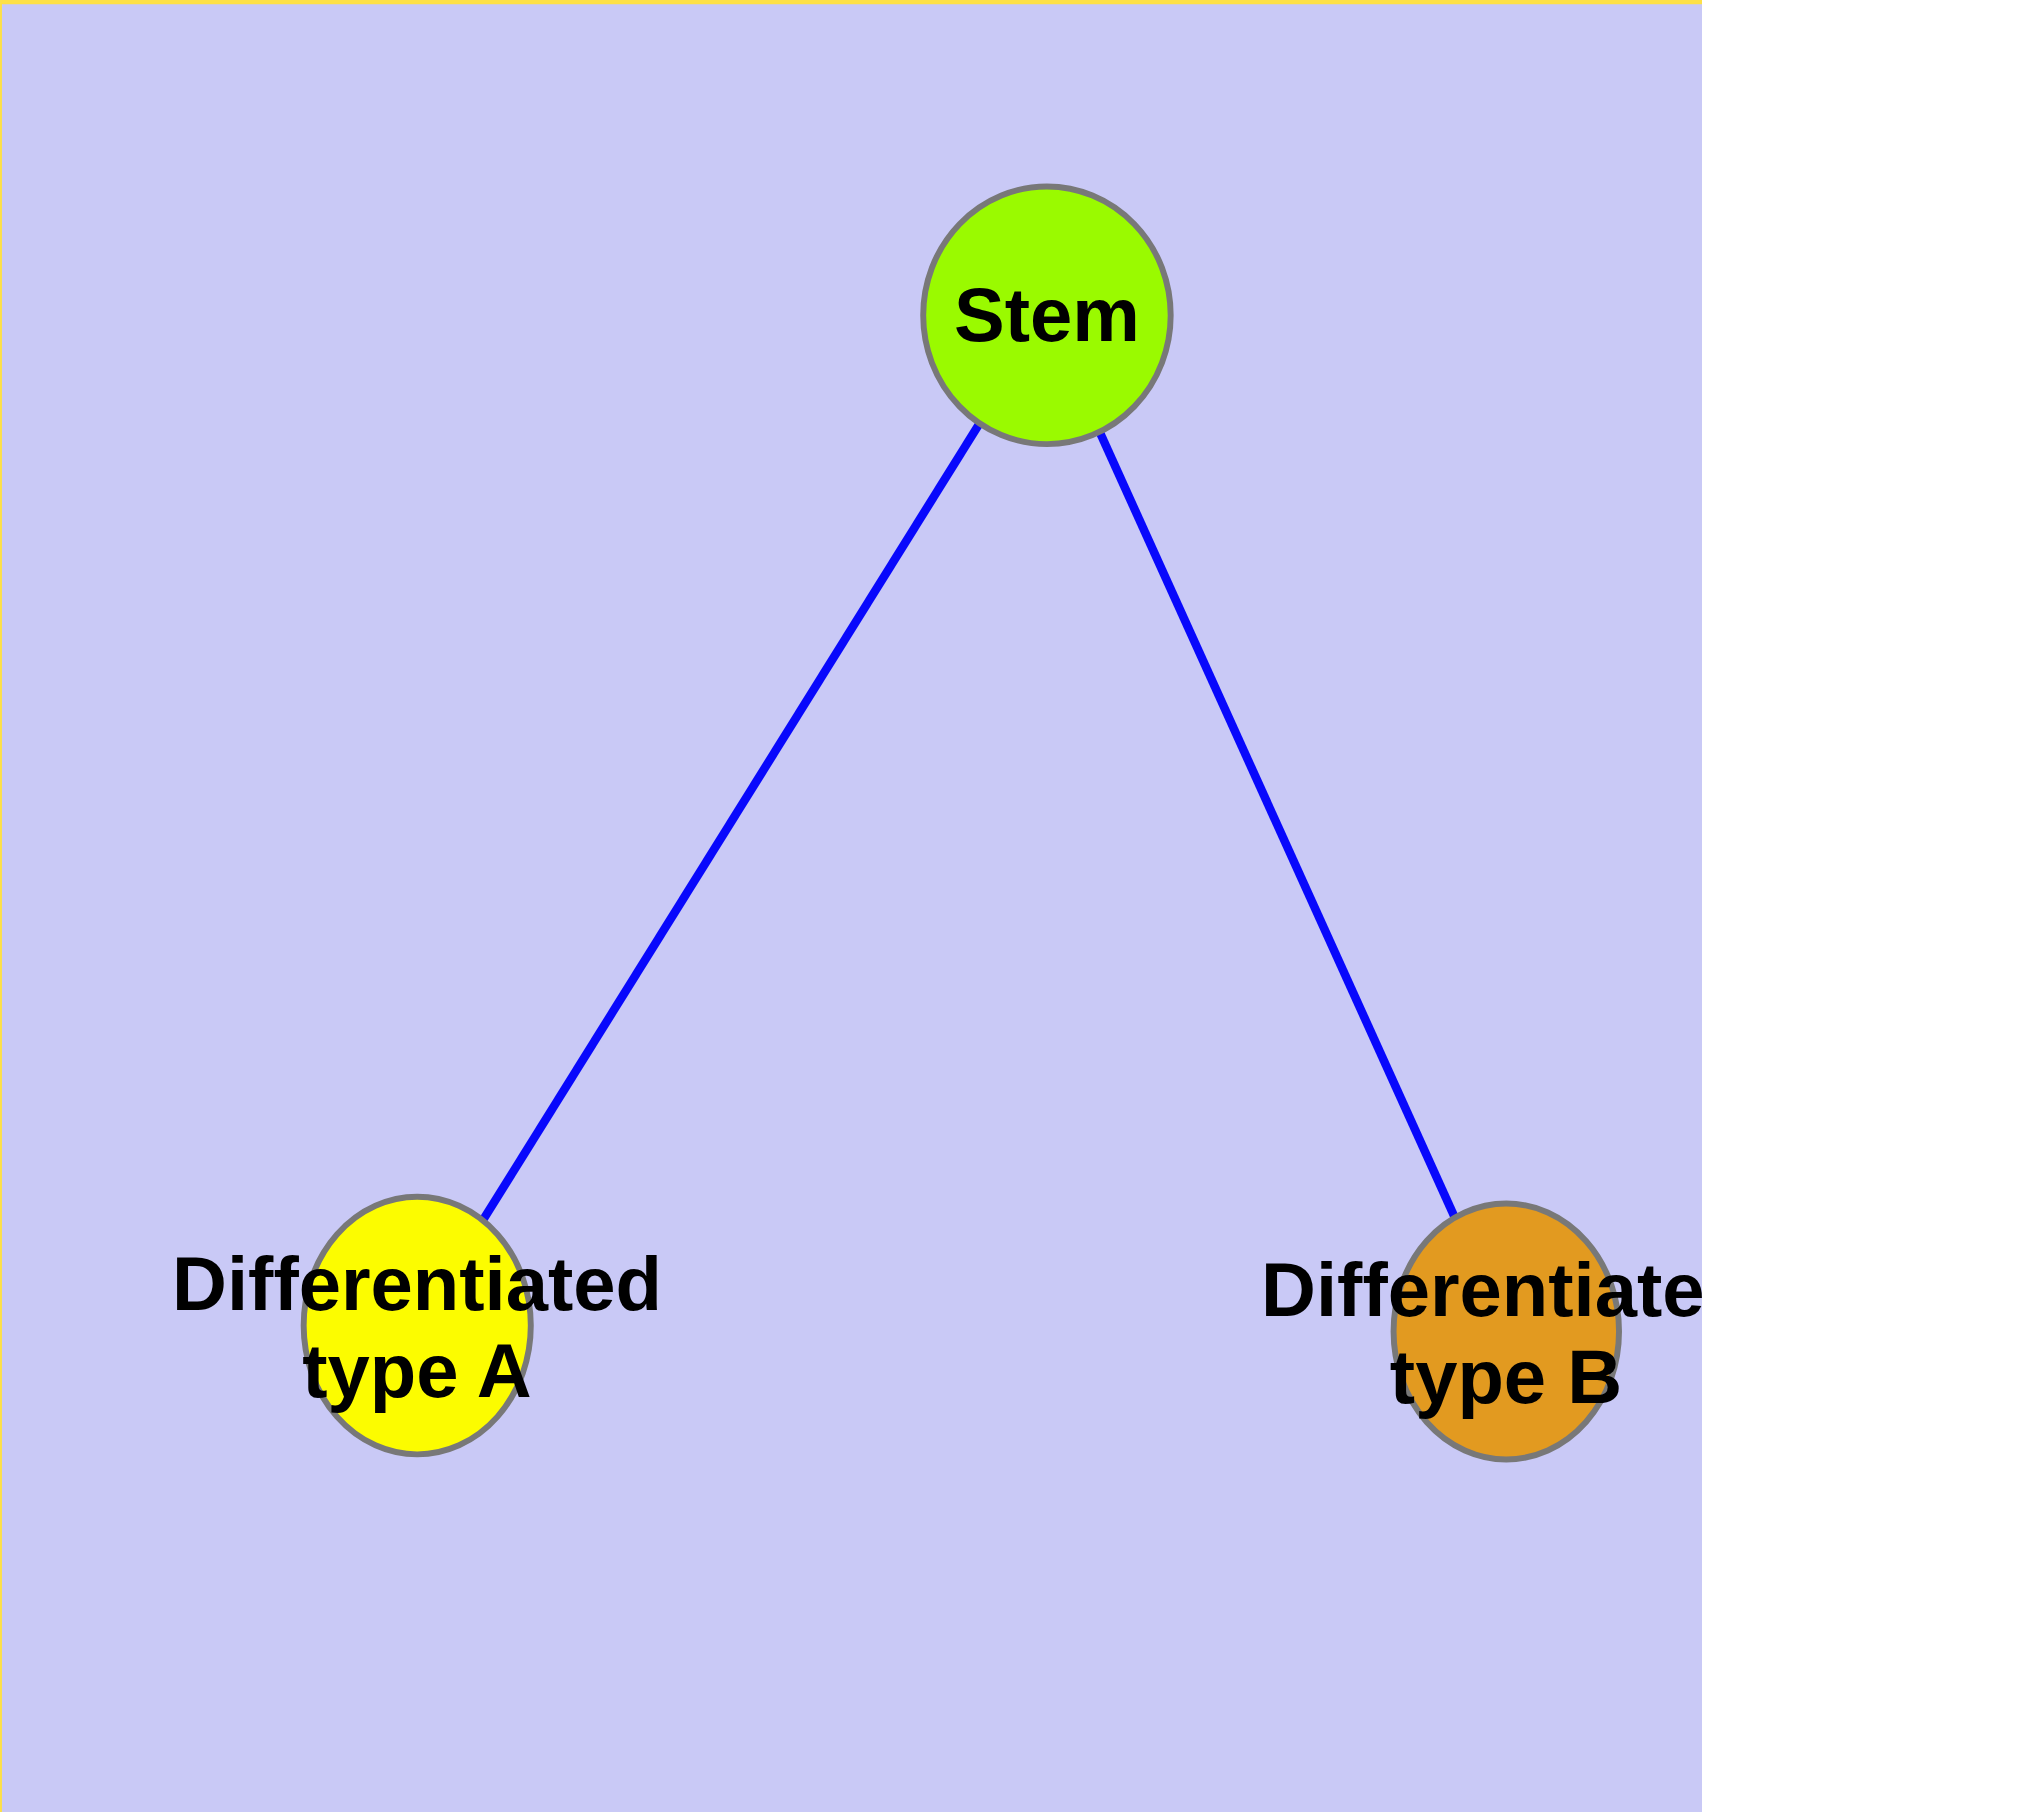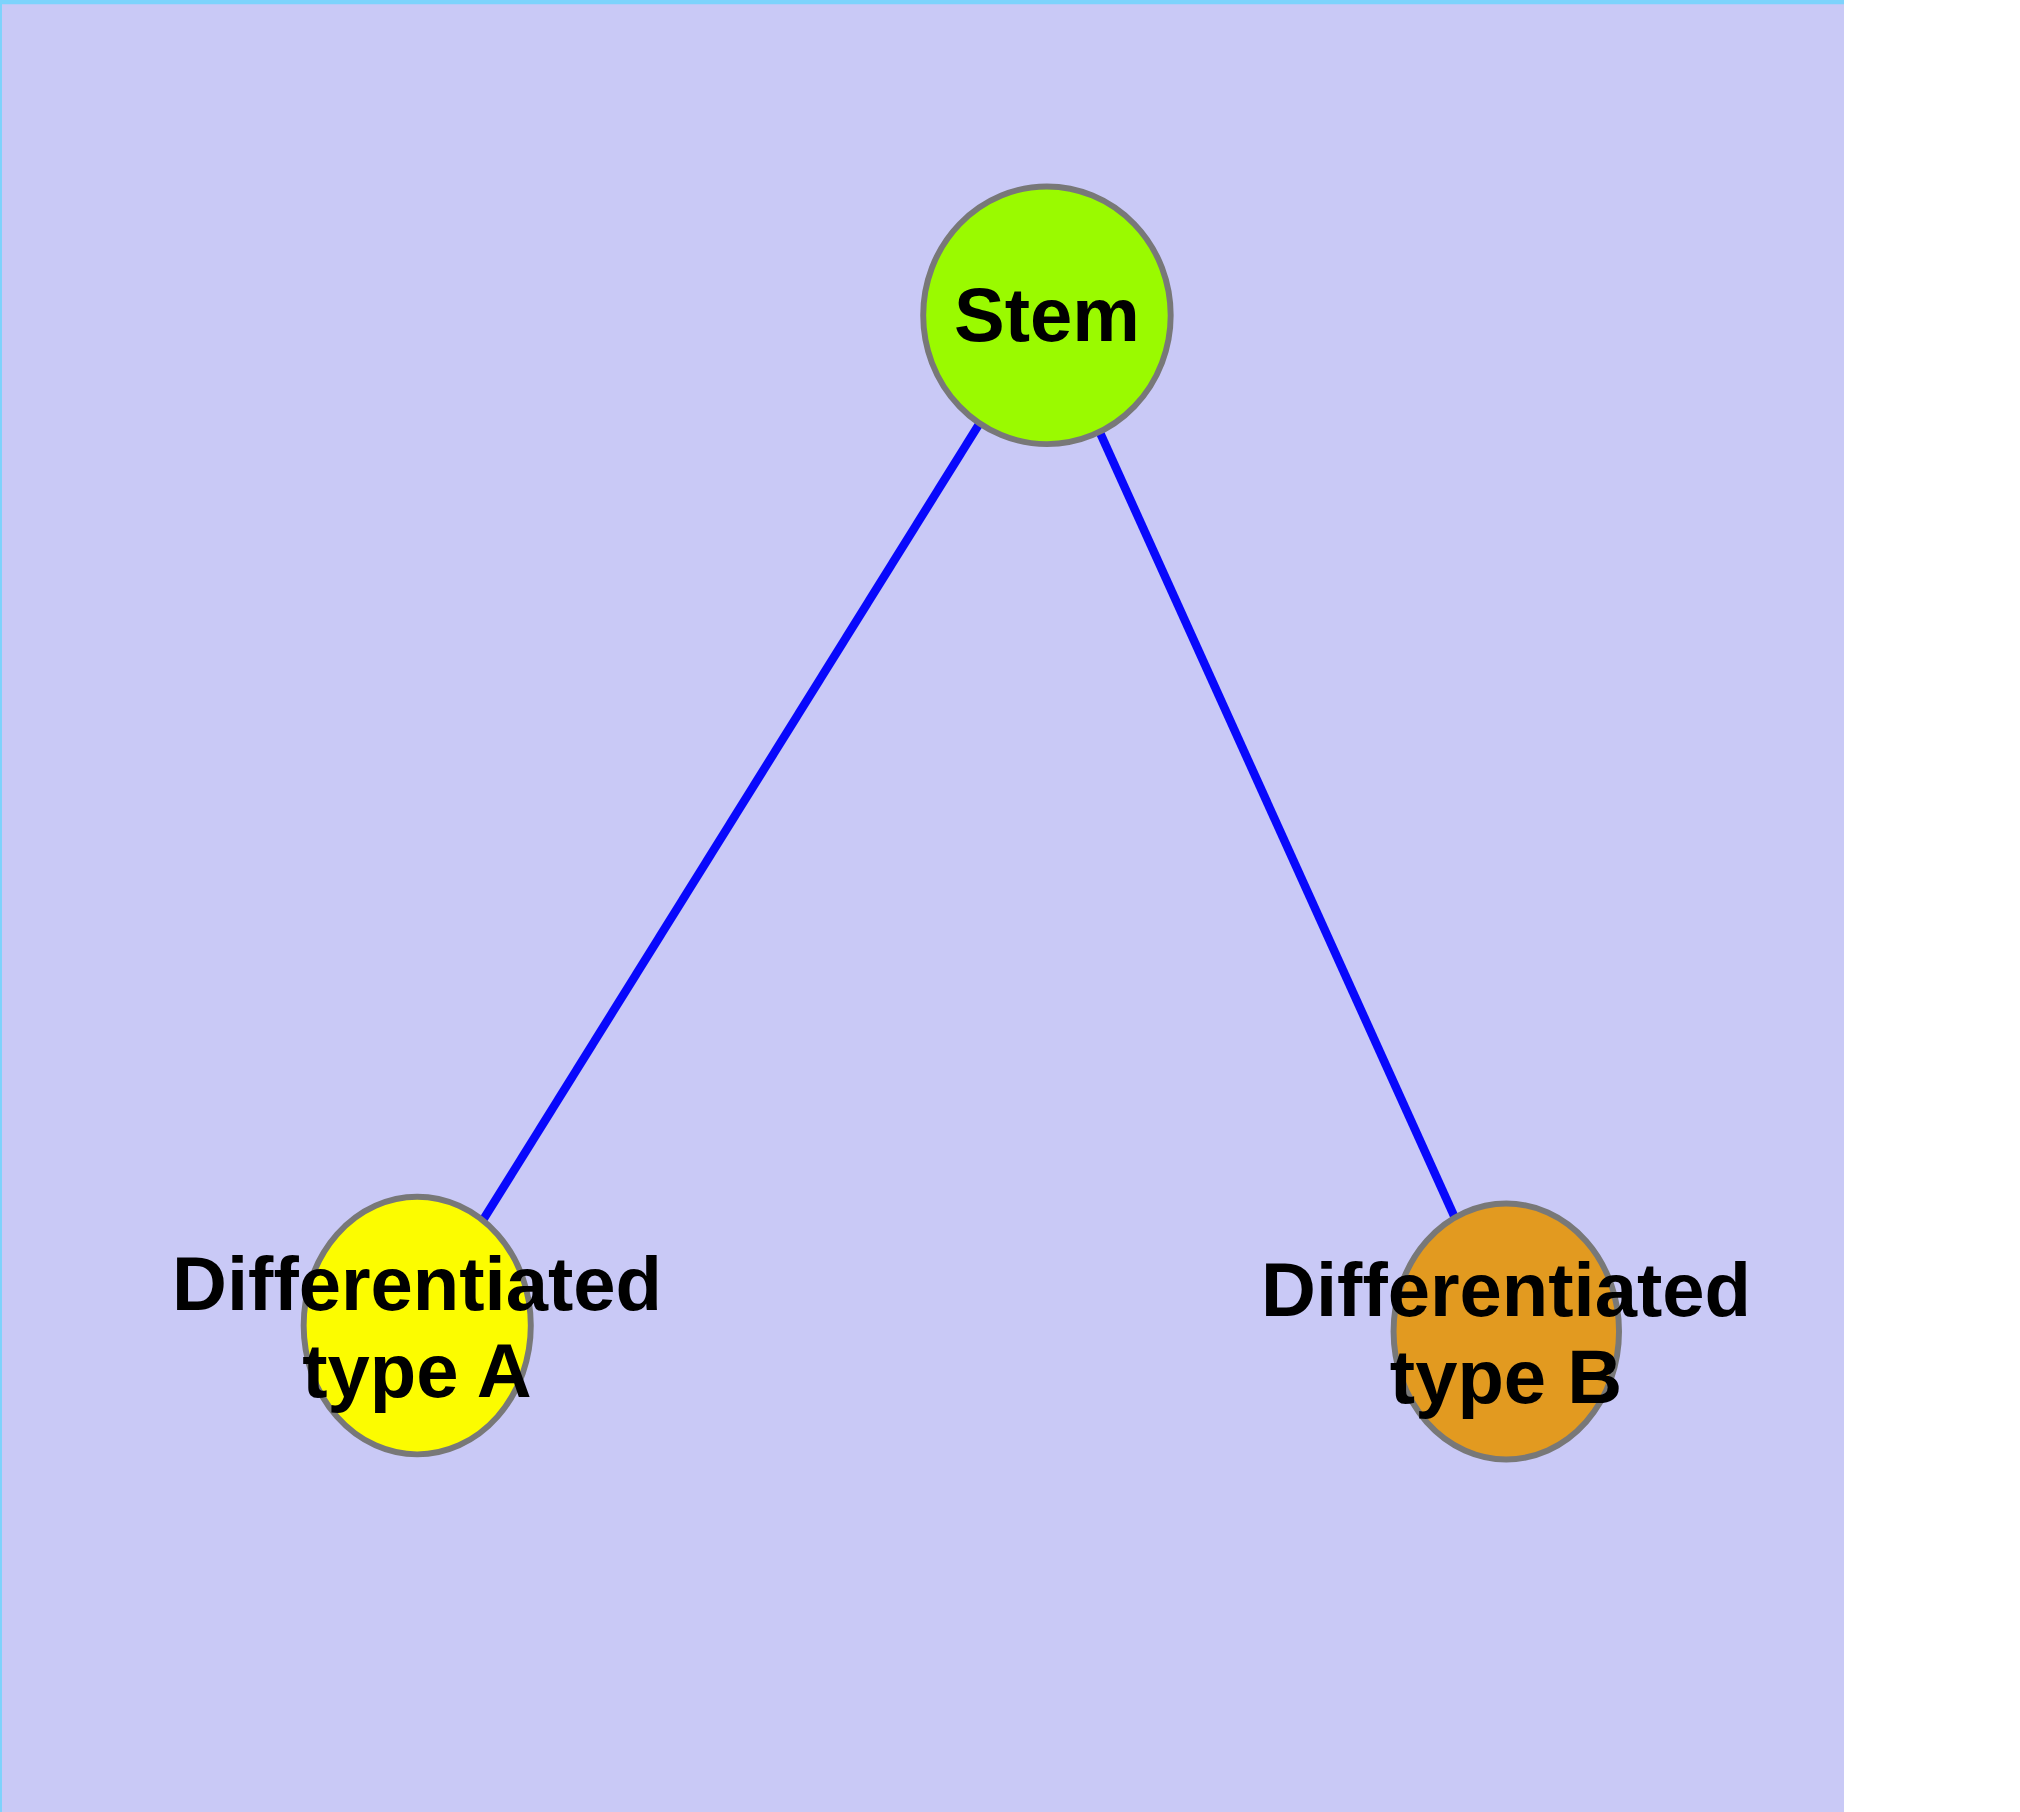--- a/index.html
+++ b/index.html
@@ -3,23 +3,23 @@
 <meta charset="utf-8">
 <style>
   html, body {
     margin: 0;
     padding: 0;
     background: #ffffff;
     font-family: "Liberation Sans", sans-serif;
   }
   .canvas {
     position: relative;
-    width: 1844px;
+    width: 1702px;
     height: 1812px;
-    background: #7dd3fc;
+    background: #fde047;
     overflow: hidden;
   }
   .canvas svg {
     position: absolute;
     left: 0;
     top: 0;
     display: block;
   }
   .node-label {
     position: absolute;

